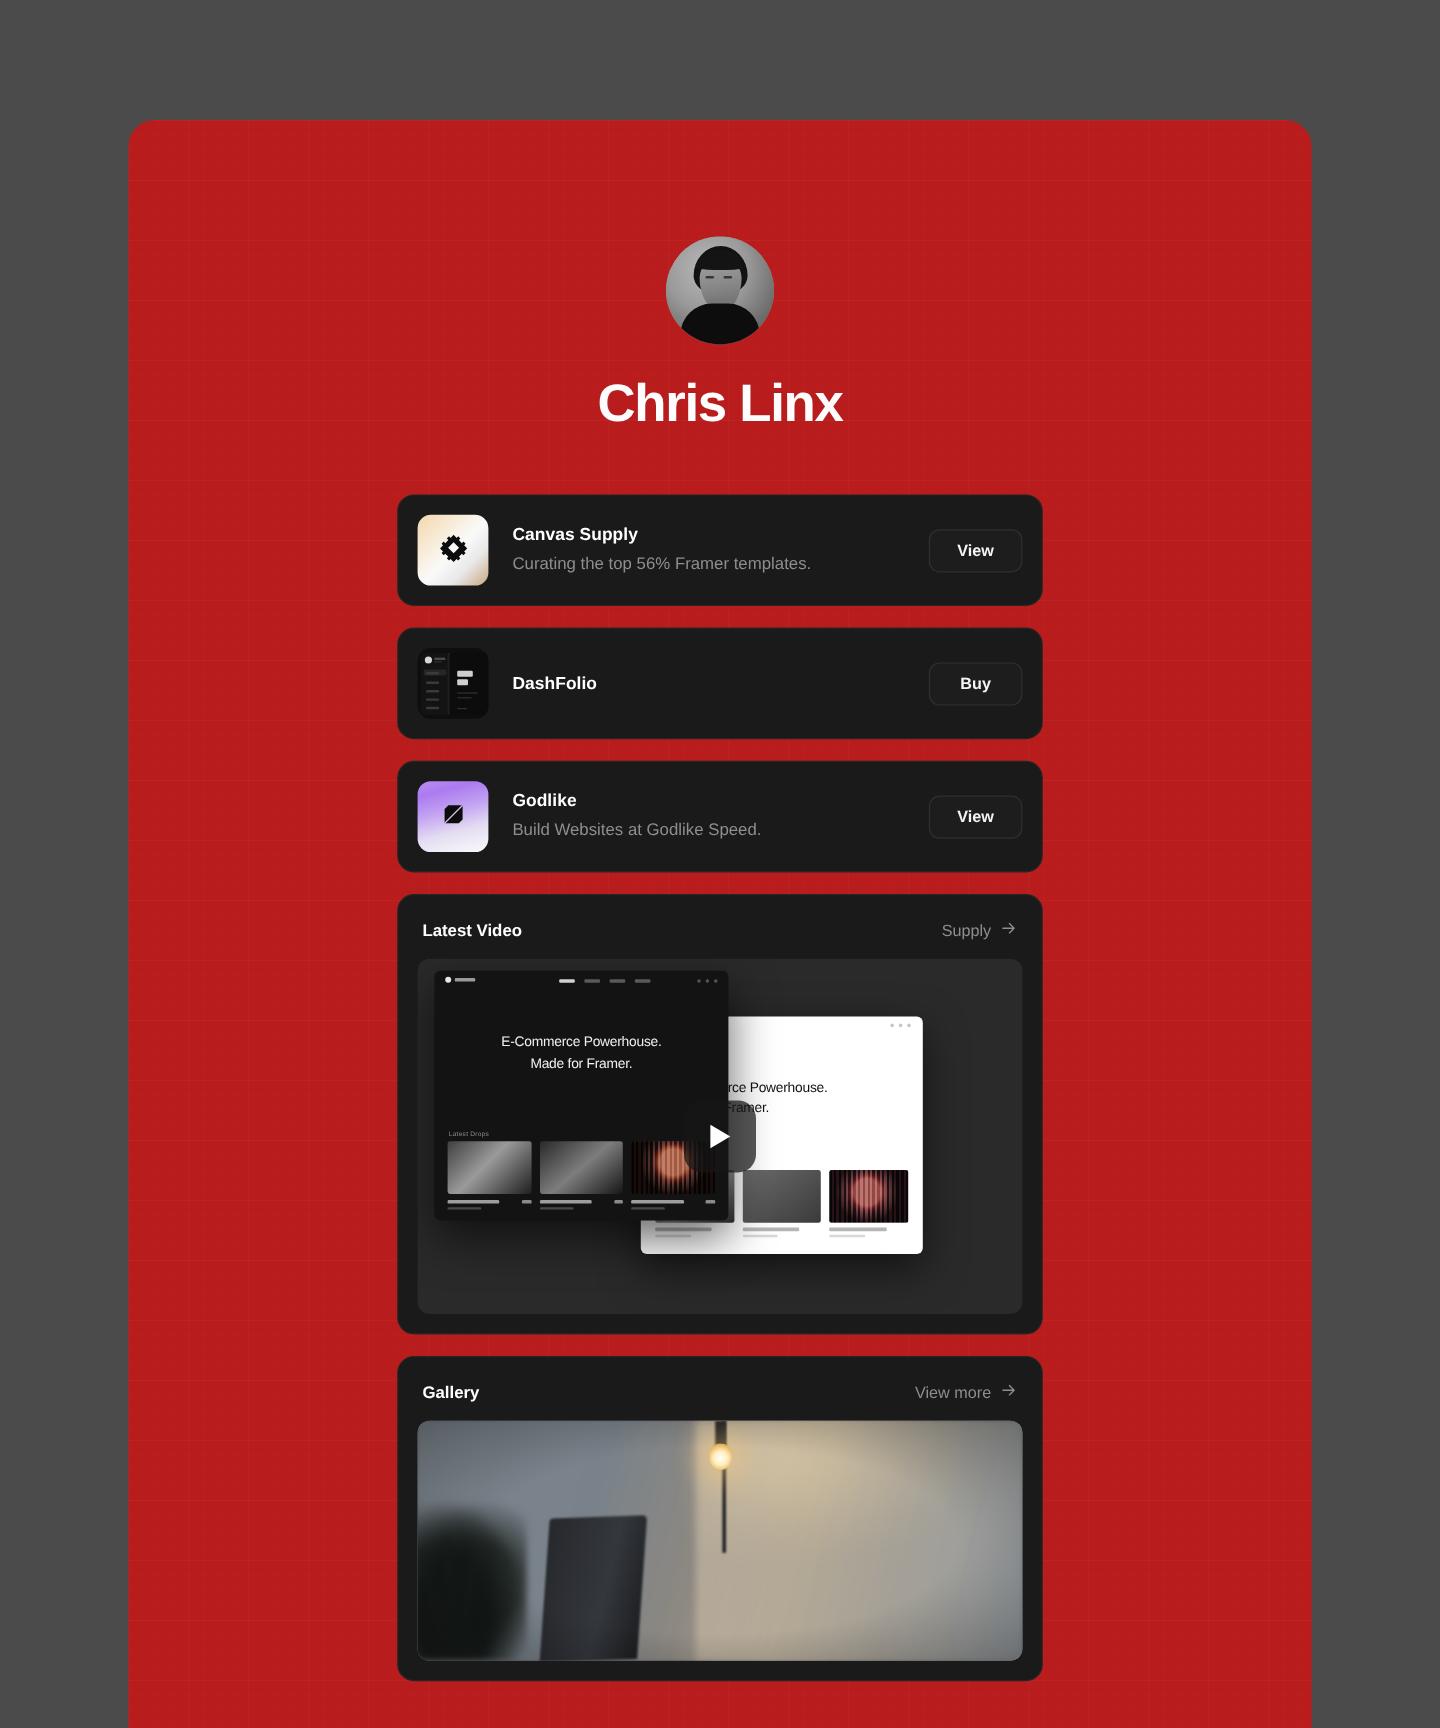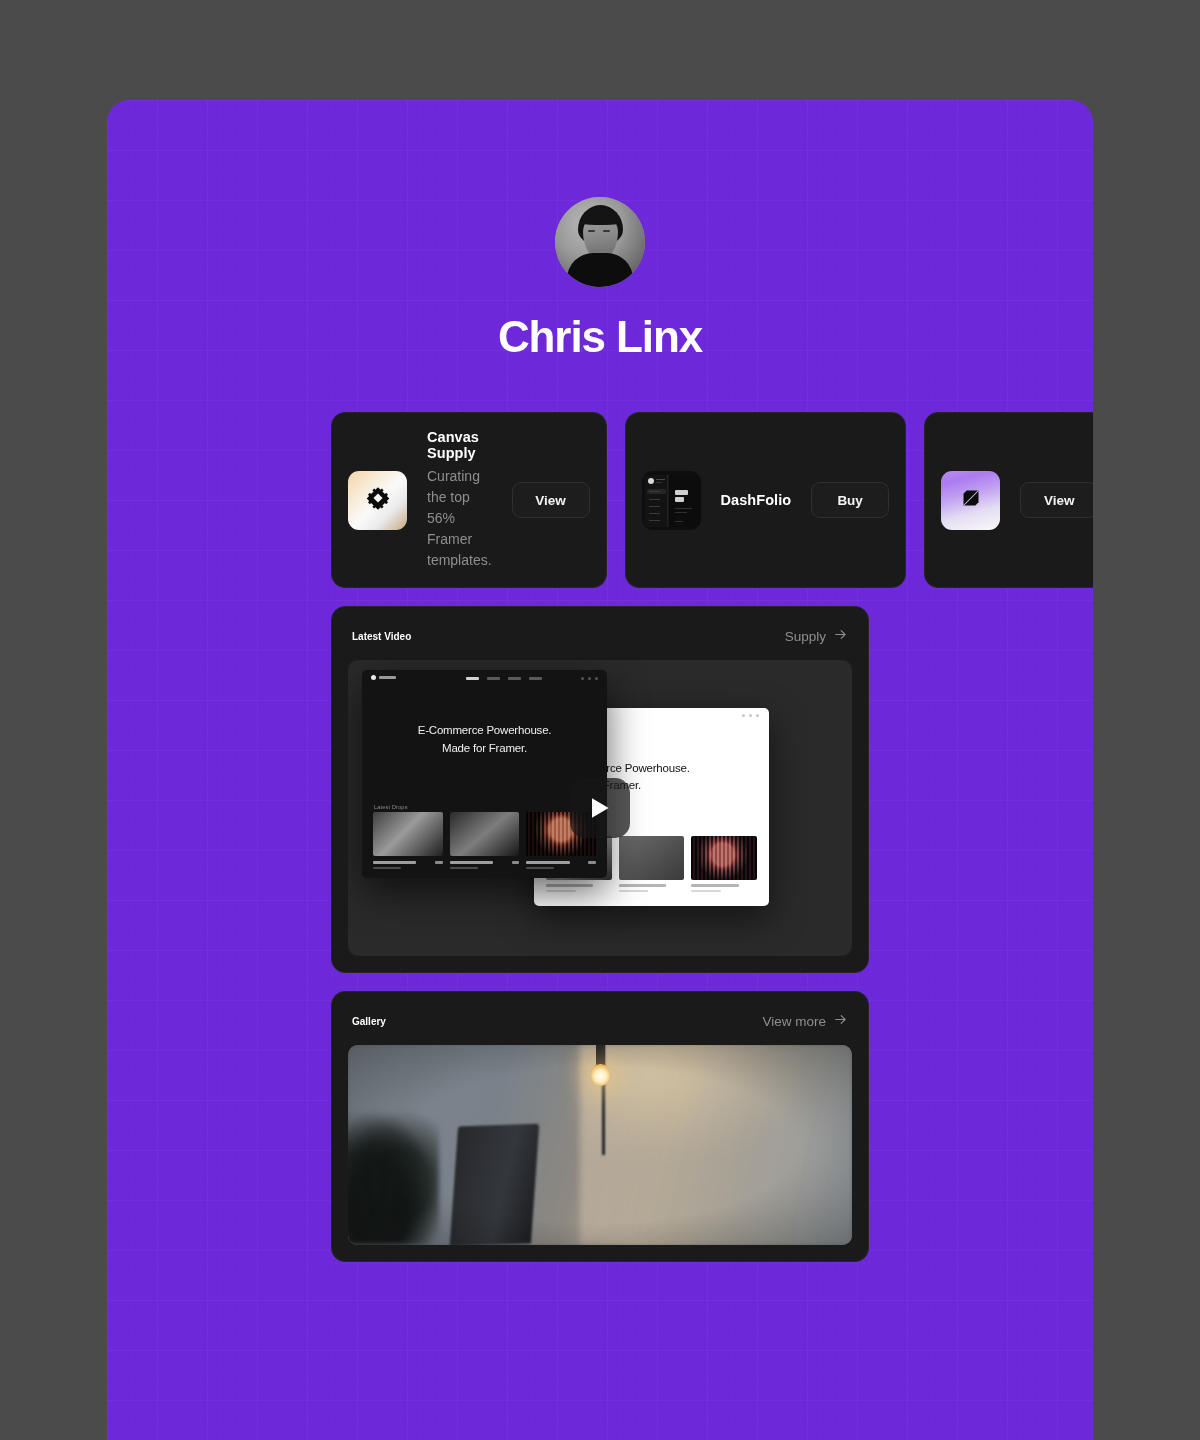--- a/index.html
+++ b/index.html
@@ -18,21 +18,21 @@
     position:relative;
     width:1200px; height:1440px;
     background:#4b4b4b;
   }
 
   
   #page {
     position:absolute;
     left:107px; top:100px;
     width:986px; height:1340px;
-    background:#6d28d9;
+    background:#b91c1c;
     border-top-left-radius:22px;
     border-top-right-radius:22px;
     overflow:hidden;
   }
   
   #page::before {
     content:"";
     position:absolute; inset:0;
     background-image:
       linear-gradient(to right, rgba(255,255,255,.022) 1px, transparent 1px),
@@ -151,20 +151,21 @@
     letter-spacing:.1px;
     cursor:pointer;
   }
   .btn-pill svg { display:block; }
 
   
   .cards {
     width:538px;
     margin:52px auto 0;
     display:flex;
+    flex-direction:column;
     gap:18px;
   }
 
   .card {
     background:#1a1a1a;
     border:1px solid #262626;
     border-radius:14px;
     padding:16px;
     display:flex;
     align-items:center;
@@ -290,21 +291,21 @@
     border-radius:14px;
     padding:16px;
   }
   .panel-head {
     display:flex;
     align-items:center;
     justify-content:space-between;
     padding:4px 4px 15px 4px;
   }
   .panel-title {
-    font-size:10px;
+    font-size:14px;
     font-weight:700;
     color:#ffffff;
   }
   .panel-link {
     display:inline-flex;
     align-items:center;
     gap:7px;
     font-size:13.5px;
     color:#8e8e8e;
     cursor:pointer;
@@ -554,20 +555,24 @@
         </div>
 
         <div class="card">
           <div class="thumb thumb-god">
             <span class="glyph">
               <svg width="30" height="30" viewBox="0 0 32 32">
                 <path d="M8 11.4 11.4 8H24v12.6L20.6 24H8z" fill="#0c0c0c"></path>
                 <path d="M8 24 24 8" stroke="#cfc0ea" stroke-width="1.1"></path>
               </svg>
             </span>
+          </div>
+          <div class="card-text">
+            <div class="card-title">Godlike</div>
+            <div class="card-sub">Build Websites at Godlike Speed.</div>
           </div>
           <button class="btn-action">View</button>
         </div>
 
       </div>
 
       <div class="panel">
         <div class="panel-head">
           <div class="panel-title">Latest Video</div>
           <a class="panel-link">

